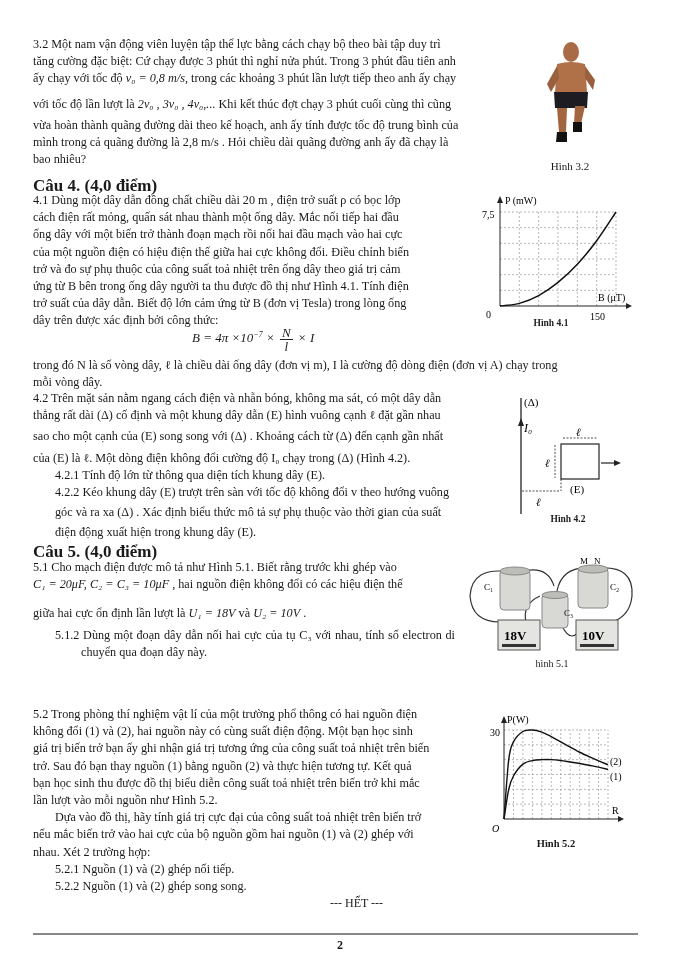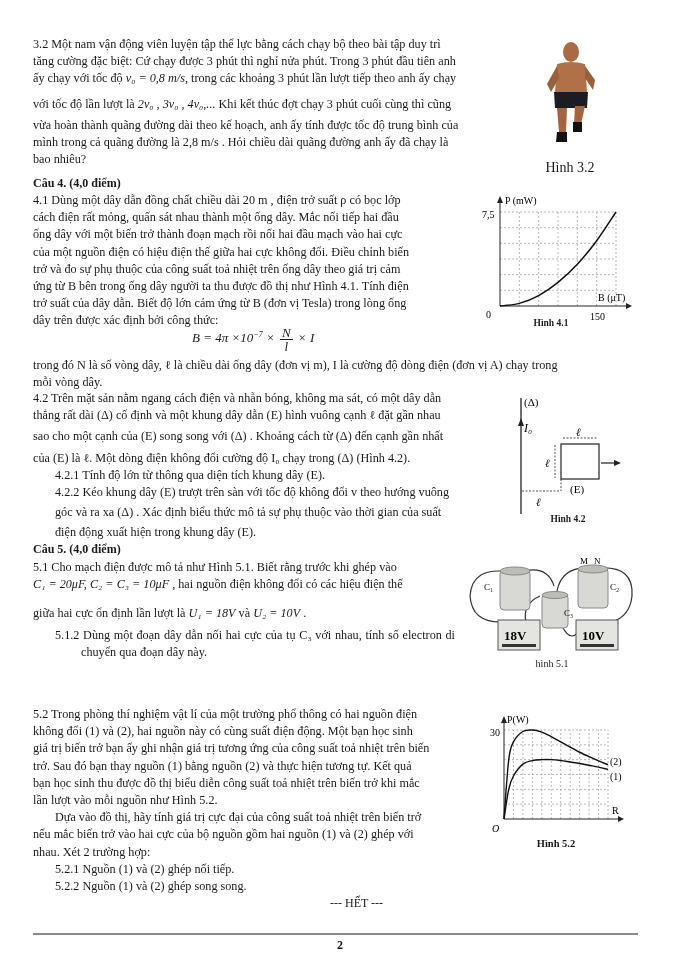--- a/index.html
+++ b/index.html
@@ -5,21 +5,21 @@
   html,body{margin:0;padding:0;background:#ffffff;}
   body{width:678px;height:960px;position:relative;overflow:hidden;font-family:"Liberation Serif","DejaVu Serif",serif;color:#1a1a1a;}
   .abs{position:absolute;}
   .p{font-size:12.2px;line-height:17.2px;text-align:justify;margin:0;}
   .p b{font-weight:normal;}
   .ind{padding-left:22px;}
   .ind2{padding-left:48px;text-indent:-26px;}
   .i{font-style:italic;}
   .cap{font-size:9.5px;font-weight:bold;text-align:center;}
   .cap2{font-size:12px;text-align:center;}
-  .heading{font-weight:bold;font-size:12px;}
+  .heading{font-weight:bold;font-size:17px;}
   .formula{font-size:13px;font-style:italic;}
   .frac{display:inline-block;vertical-align:middle;text-align:center;line-height:13px;margin:0 2px;}
   .frac .num{display:block;border-bottom:1px solid #222;padding:0 2px;}
   .frac .den{display:block;}
   sup{font-size:8px;}
   svg text{font-family:"Liberation Serif",serif;}
 </style>
 </head>
 <body>
 
@@ -39,21 +39,21 @@
     <path d="M22 24 Q36 20 50 24 L52 52 L20 52 Z" fill="#b07048"></path>
     <path d="M22 26 L12 44 L16 52 L24 38 Z" fill="#9a5f3c"></path>
     <path d="M50 26 L60 40 L58 50 L50 38 Z" fill="#9a5f3c"></path>
     <path d="M19 52 L53 52 L52 68 L20 68 Z" fill="#1c1c22"></path>
     <path d="M22 68 L32 68 L31 92 L24 92 Z" fill="#a2653f"></path>
     <path d="M40 66 L50 66 L46 84 L39 84 Z" fill="#a2653f"></path>
     <path d="M22 92 L32 92 L32 102 L21 102 Z" fill="#111"></path>
     <path d="M38 82 L47 82 L47 92 L38 92 Z" fill="#111"></path>
   </svg>
 </div>
-<div class="abs cap2" style="left:530px;top:160px;width:80px;font-size:14px;">Hình 3.2</div>
+<div class="abs cap2" style="left:530px;top:160px;width:80px;font-size:11px;">Hình 3.2</div>
 
 <div class="abs heading" style="left:33px;top:176px;">Câu 4. (4,0 điểm)</div>
 
 <div class="abs" style="left:33px;top:192px;width:438px;">
   <p class="p"><b>4.1</b> <span>Dùng một dây dẫn đồng chất chiều dài  20 m , điện trở suất  ρ  có bọc lớp</span></p>
   <p class="p">cách điện rất mỏng, quấn sát nhau thành một ống dây. Mắc nối tiếp hai đầu</p>
   <p class="p">ống dây với một biến trở thành đoạn mạch rồi nối hai đầu mạch vào hai cực</p>
   <p class="p">của một nguồn điện có hiệu điện thế giữa hai cực không đổi. Điều chỉnh biến</p>
   <p class="p">trở và đo sự phụ thuộc của công suất toả nhiệt trên ống dây theo giá trị cảm</p>
   <p class="p"><span>ứng từ  B  bên trong ống dây người ta thu được đồ thị như </span><b>Hình 4.1</b><span>. Tính điện</span></p>

